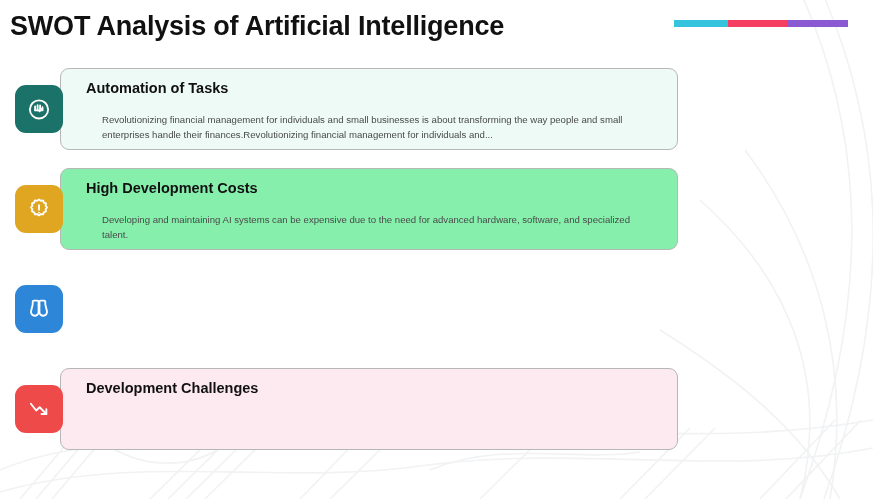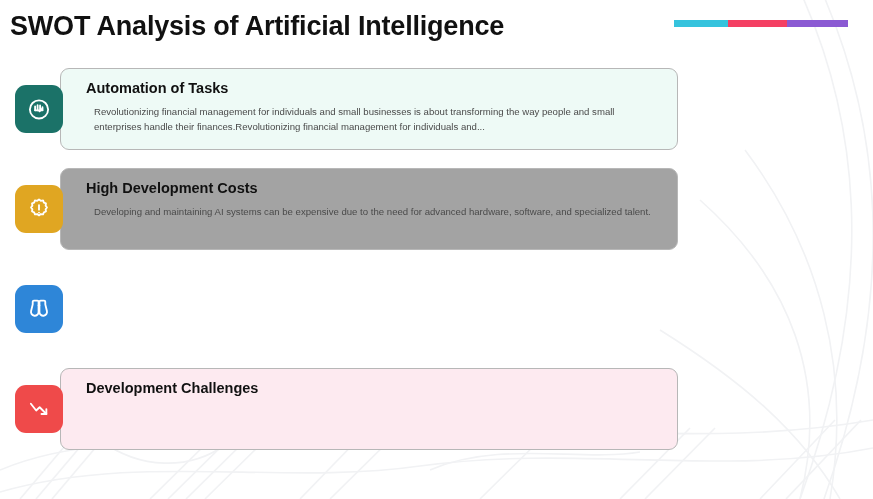--- a/index.html
+++ b/index.html
@@ -98,21 +98,21 @@
     font-weight: bold;
     color: #111111;
     margin: 0 0 6px 0;
     line-height: 1.2;
   }
 
   .card-desc {
     font-size: 9.6px;
     line-height: 1.55;
     color: #4a4a4a;
-    margin: 8px;
+    margin: 16px;
     max-width: 566px;
   }
 </style>
 </head>
 <body>
 
 <svg id="bg-pattern" viewBox="0 0 873 499" preserveAspectRatio="none" aria-hidden="true">
   <g fill="none" stroke="#f1f2f4" stroke-width="1.6">
     <path d="M790 -30 C 860 110, 880 280, 800 499"></path>
     <path d="M812 -30 C 884 120, 898 290, 824 499"></path>
@@ -157,21 +157,21 @@
       <div class="card-icon" style="background: rgb(27, 114, 104);">
         <svg width="26" height="26" viewBox="0 0 24 24">
           <circle cx="12" cy="12.4" r="8.4" fill="none" stroke="#ffffff" stroke-width="1.7" stroke-linecap="round" stroke-linejoin="round"></circle>
           <path d="M8.4 9.6 V13.2 M10.7 8.5 V13.2 M13 8.8 V13.2 M15.2 10.4 V13.1" fill="none" stroke="#ffffff" stroke-width="1.7" stroke-linecap="round" stroke-linejoin="round"></path>
           <path d="M8.4 13.2 h6.8" fill="none" stroke="#ffffff" stroke-width="1.7" stroke-linecap="round" stroke-linejoin="round"></path>
           <path d="M12.4 14.2 l2.6 -2.4" fill="none" stroke="#ffffff" stroke-width="1.7" stroke-linecap="round" stroke-linejoin="round"></path>
         </svg>
       </div>
     </div>
     <div class="card-row">
-      <div class="card-body" style="background: #a3a3a3; border-color: rgb(183, 183, 183);">
+      <div class="card-body" style="background: #86efac; border-color: rgb(183, 183, 183);">
         <div class="card-title">High Development Costs</div>
         <div class="card-desc">Developing and maintaining AI systems can be expensive due to the need for advanced hardware, software, and specialized talent.</div>
       </div>
       <div class="card-icon" style="background: rgb(224, 166, 34);">
         <svg width="26" height="26" viewBox="0 0 24 24">
           <path d="M12 3.2 l1.7 1.25 2.05 -.35 .75 1.95 1.95 .75 -.35 2.05 1.25 1.7 -1.25 1.7 .35 2.05 -1.95 .75 -.75 1.95 -2.05 -.35 -1.7 1.25 -1.7 -1.25 -2.05 .35 -.75 -1.95 -1.95 -.75 .35 -2.05 -1.25 -1.7 1.25 -1.7 -.35 -2.05 1.95 -.75 .75 -1.95 2.05 .35 Z" fill="none" stroke="#ffffff" stroke-width="1.7" stroke-linecap="round" stroke-linejoin="round"></path>
           <path d="M12 8.4 V12.6" fill="none" stroke="#ffffff" stroke-width="1.7" stroke-linecap="round" stroke-linejoin="round"></path>
           <circle cx="12" cy="15.3" r="0.85" fill="#ffffff" stroke="none"></circle>
         </svg>
       </div>

